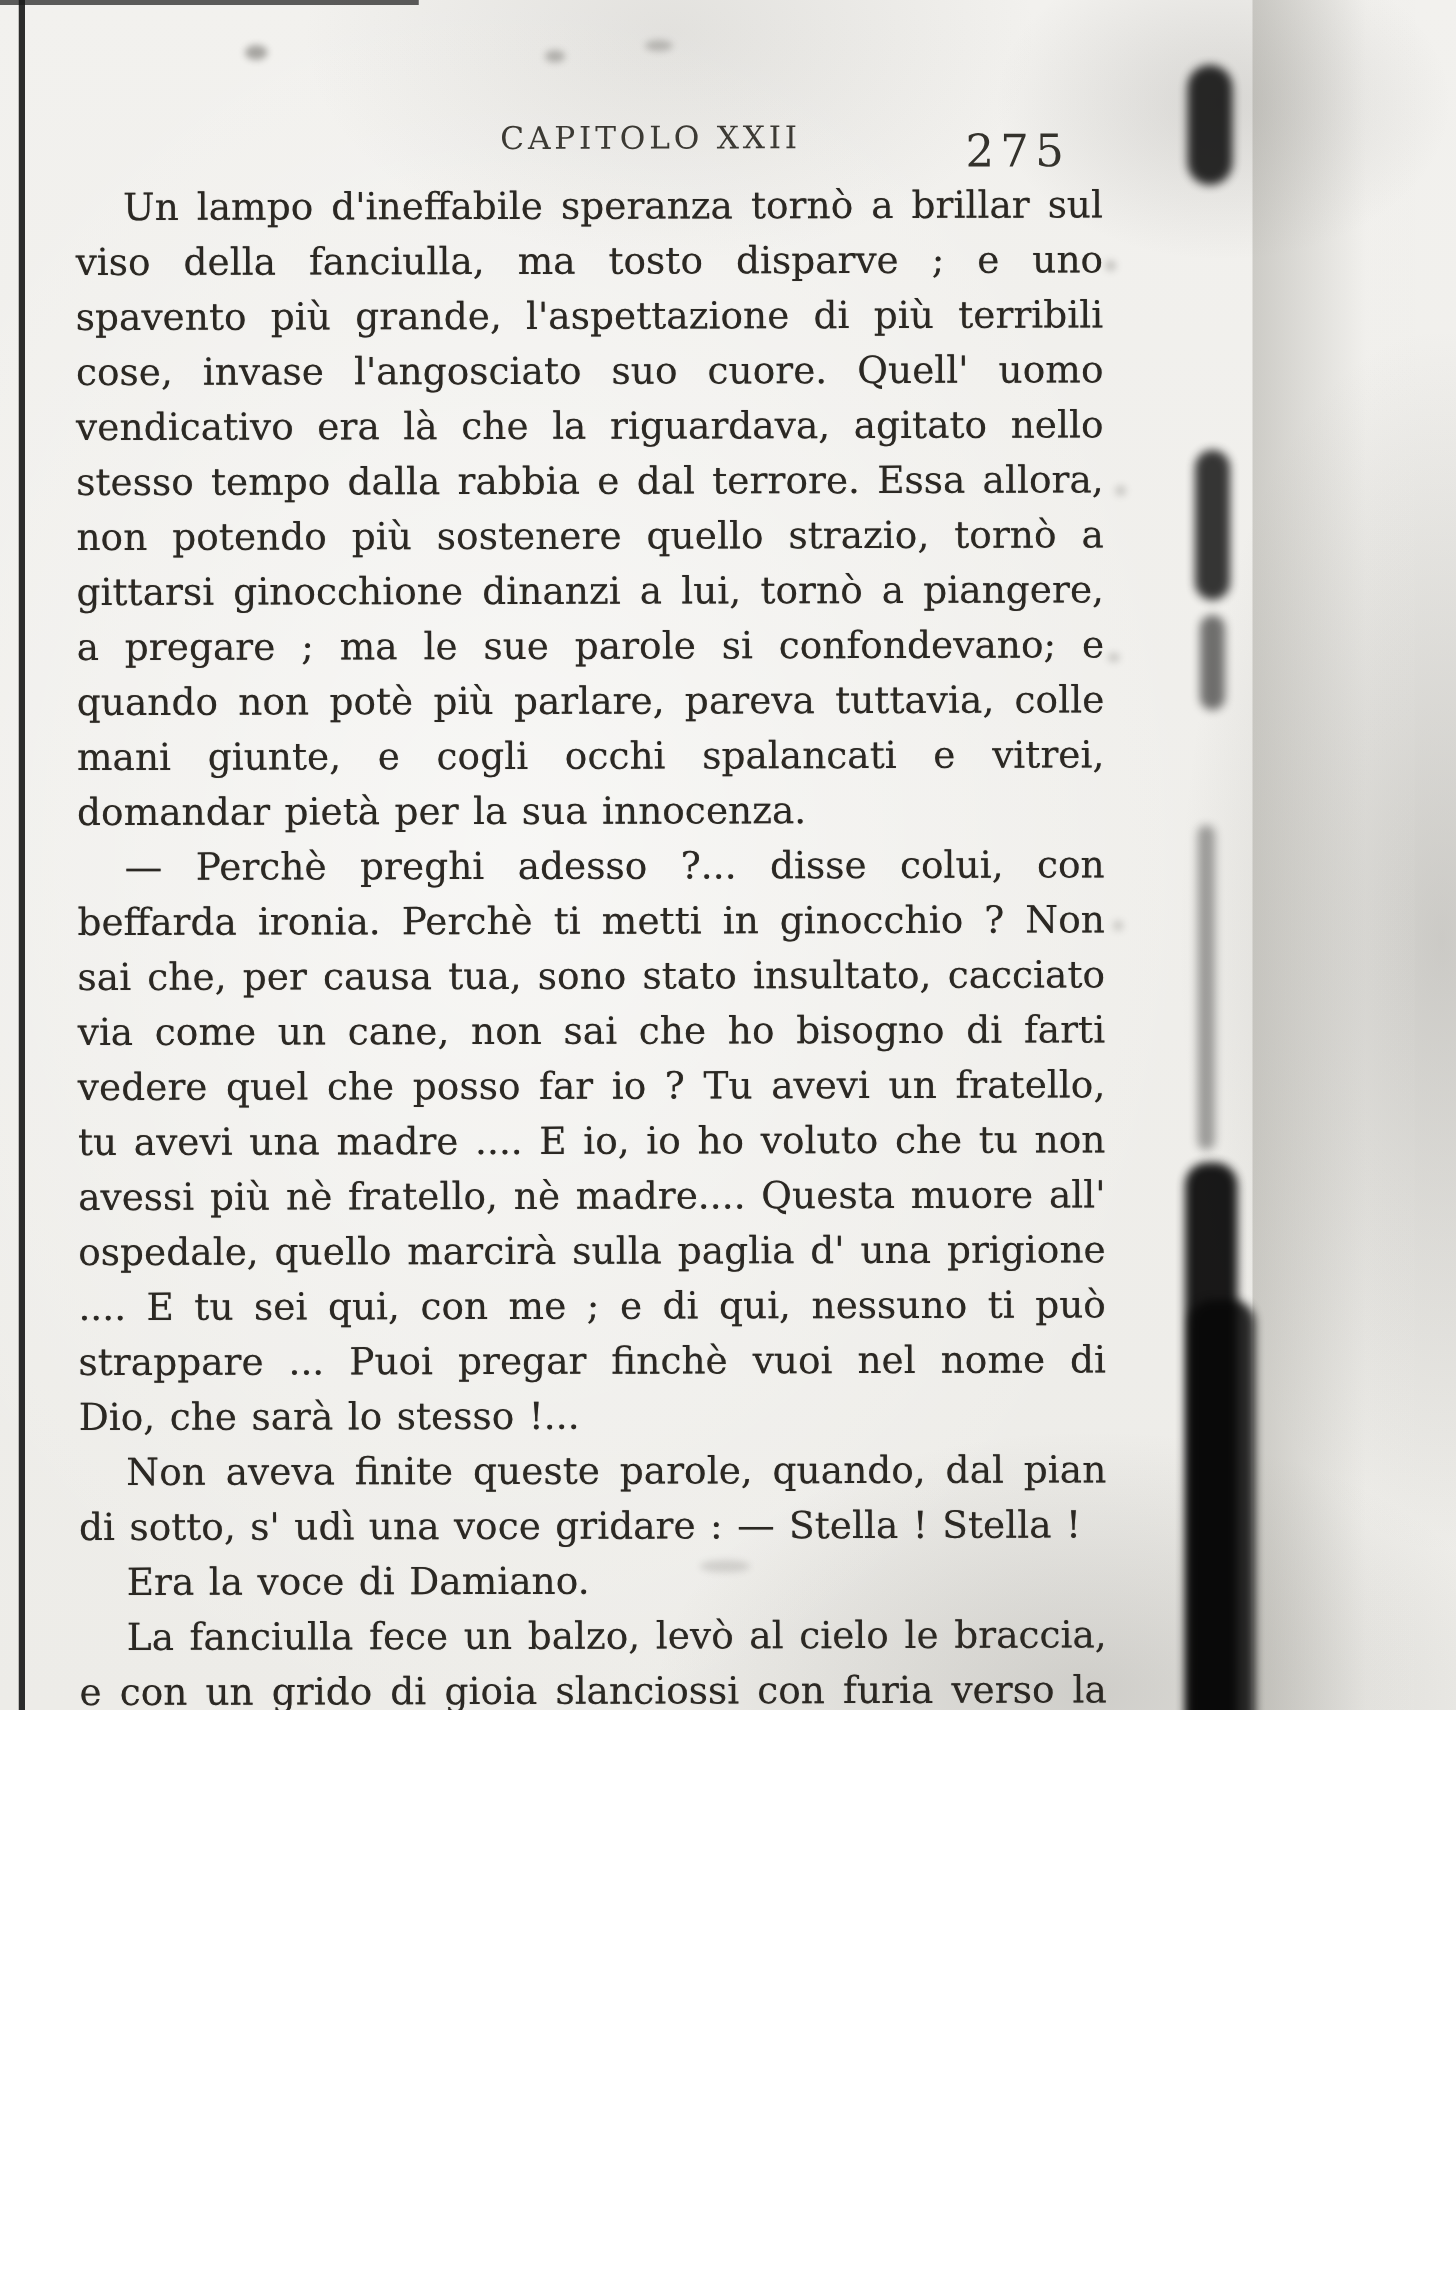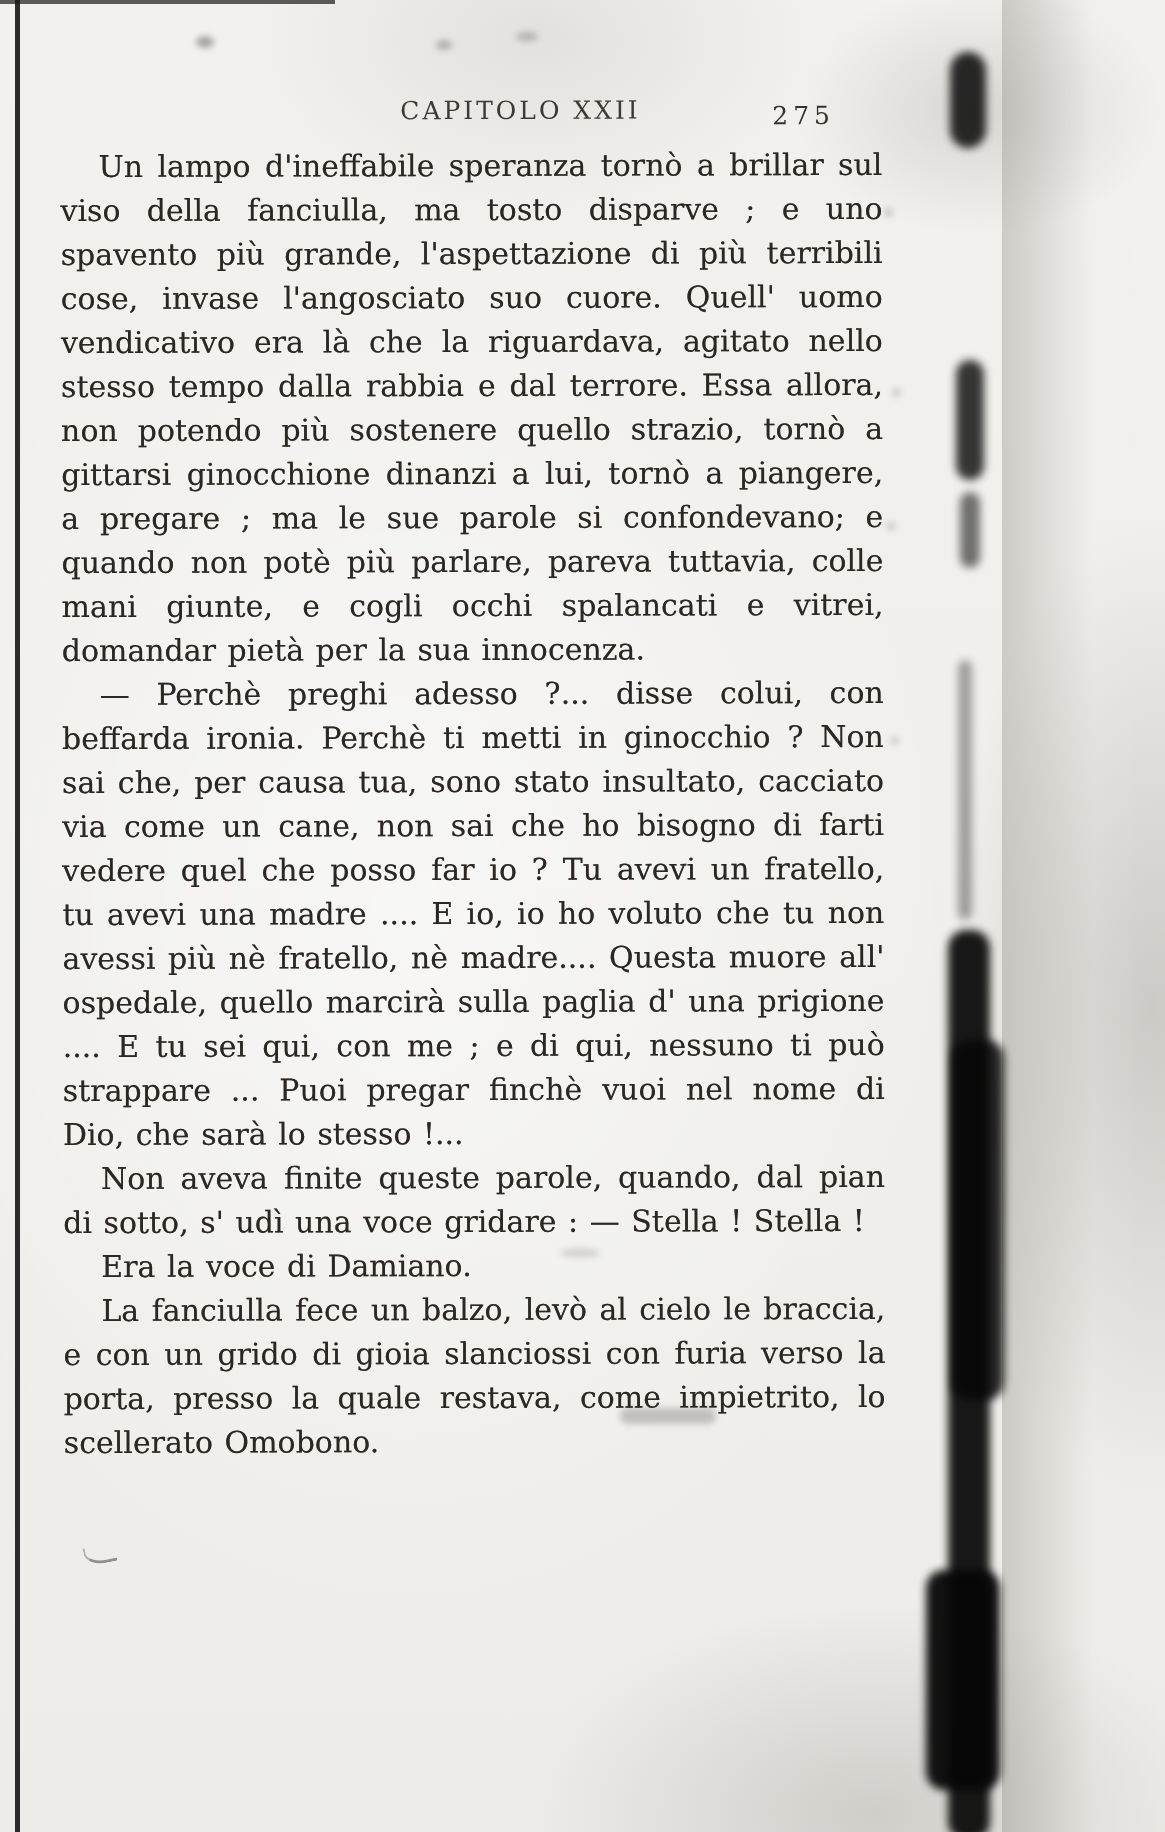--- a/index.html
+++ b/index.html
@@ -3,21 +3,21 @@
 <meta charset="utf-8">
 <style>
   html, body {
     margin: 0;
     padding: 0;
     background: #ffffff;
   }
   .page {
     position: relative;
     width: 1165px;
-    height: 1832px;
+    height: 1368px;
     overflow: hidden;
     font-family: "DejaVu Serif", "Liberation Serif", serif;
     color: #2b2823;
     background:
       radial-gradient(ellipse 420px 260px at 46% 2%, rgba(130,128,122,0.14), transparent 70%),
       radial-gradient(ellipse 260px 180px at 84% 6%, rgba(110,108,104,0.20), transparent 70%),
       radial-gradient(ellipse 300px 700px at 99% 55%, rgba(110,108,102,0.28), transparent 70%),
       radial-gradient(ellipse 500px 300px at 75% 99%, rgba(100,98,92,0.22), transparent 70%),
       radial-gradient(ellipse 700px 900px at 35% 50%, rgba(255,255,255,0.5), transparent 80%),
       linear-gradient(#f2f1ee, #edecE8);
@@ -75,21 +75,21 @@
   .header {
     position: relative; height: 56px;
   }
   .chapter {
     position: absolute; left: 340px; top: 8px;
     font-size: 25px; letter-spacing: 3px; color: #3c3a34;
     white-space: nowrap;
   }
   .pagenum {
     position: absolute; left: 712px; top: 14px;
-    font-size: 25px; letter-spacing: 5px; color: #34322c;
+    font-size: 36px; letter-spacing: 5px; color: #34322c;
   }
   .para {
     margin: 0;
     font-size: 30px;
     line-height: 44px;
     text-align: justify;
     word-spacing: 2px;
     color: #2b2823;
     text-shadow: 0 0 0.6px rgba(43,40,35,0.55);
   }

